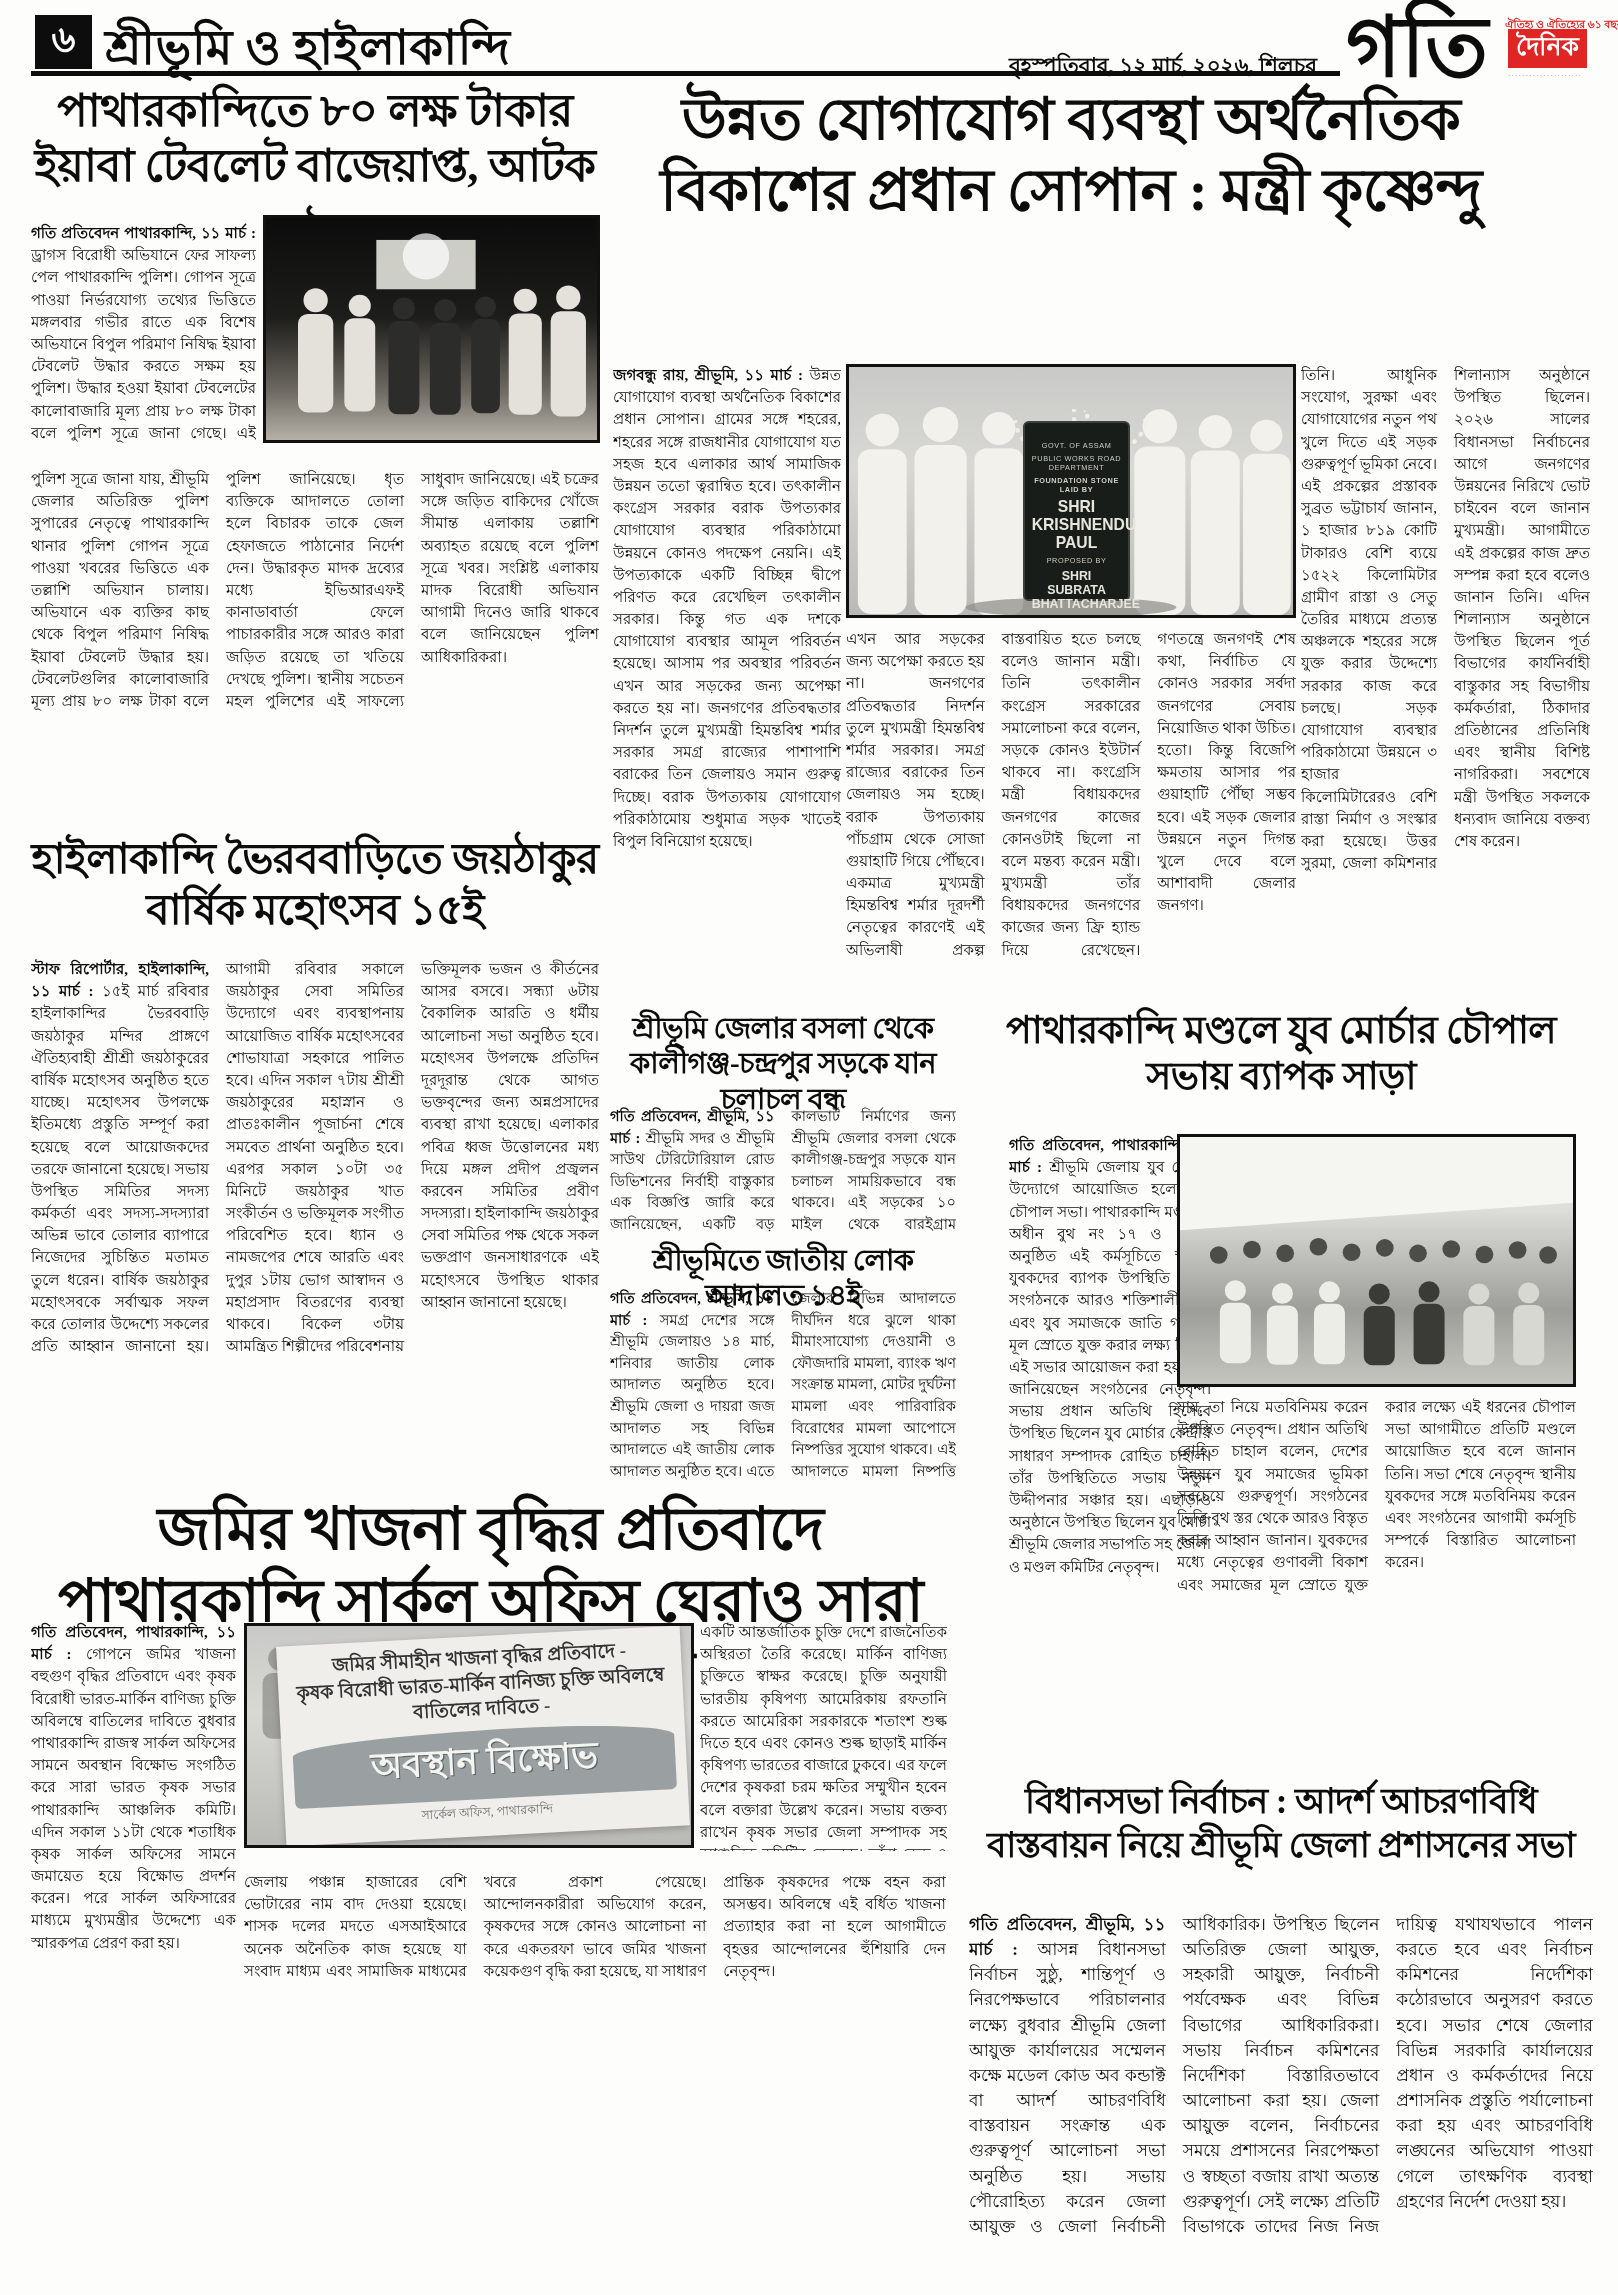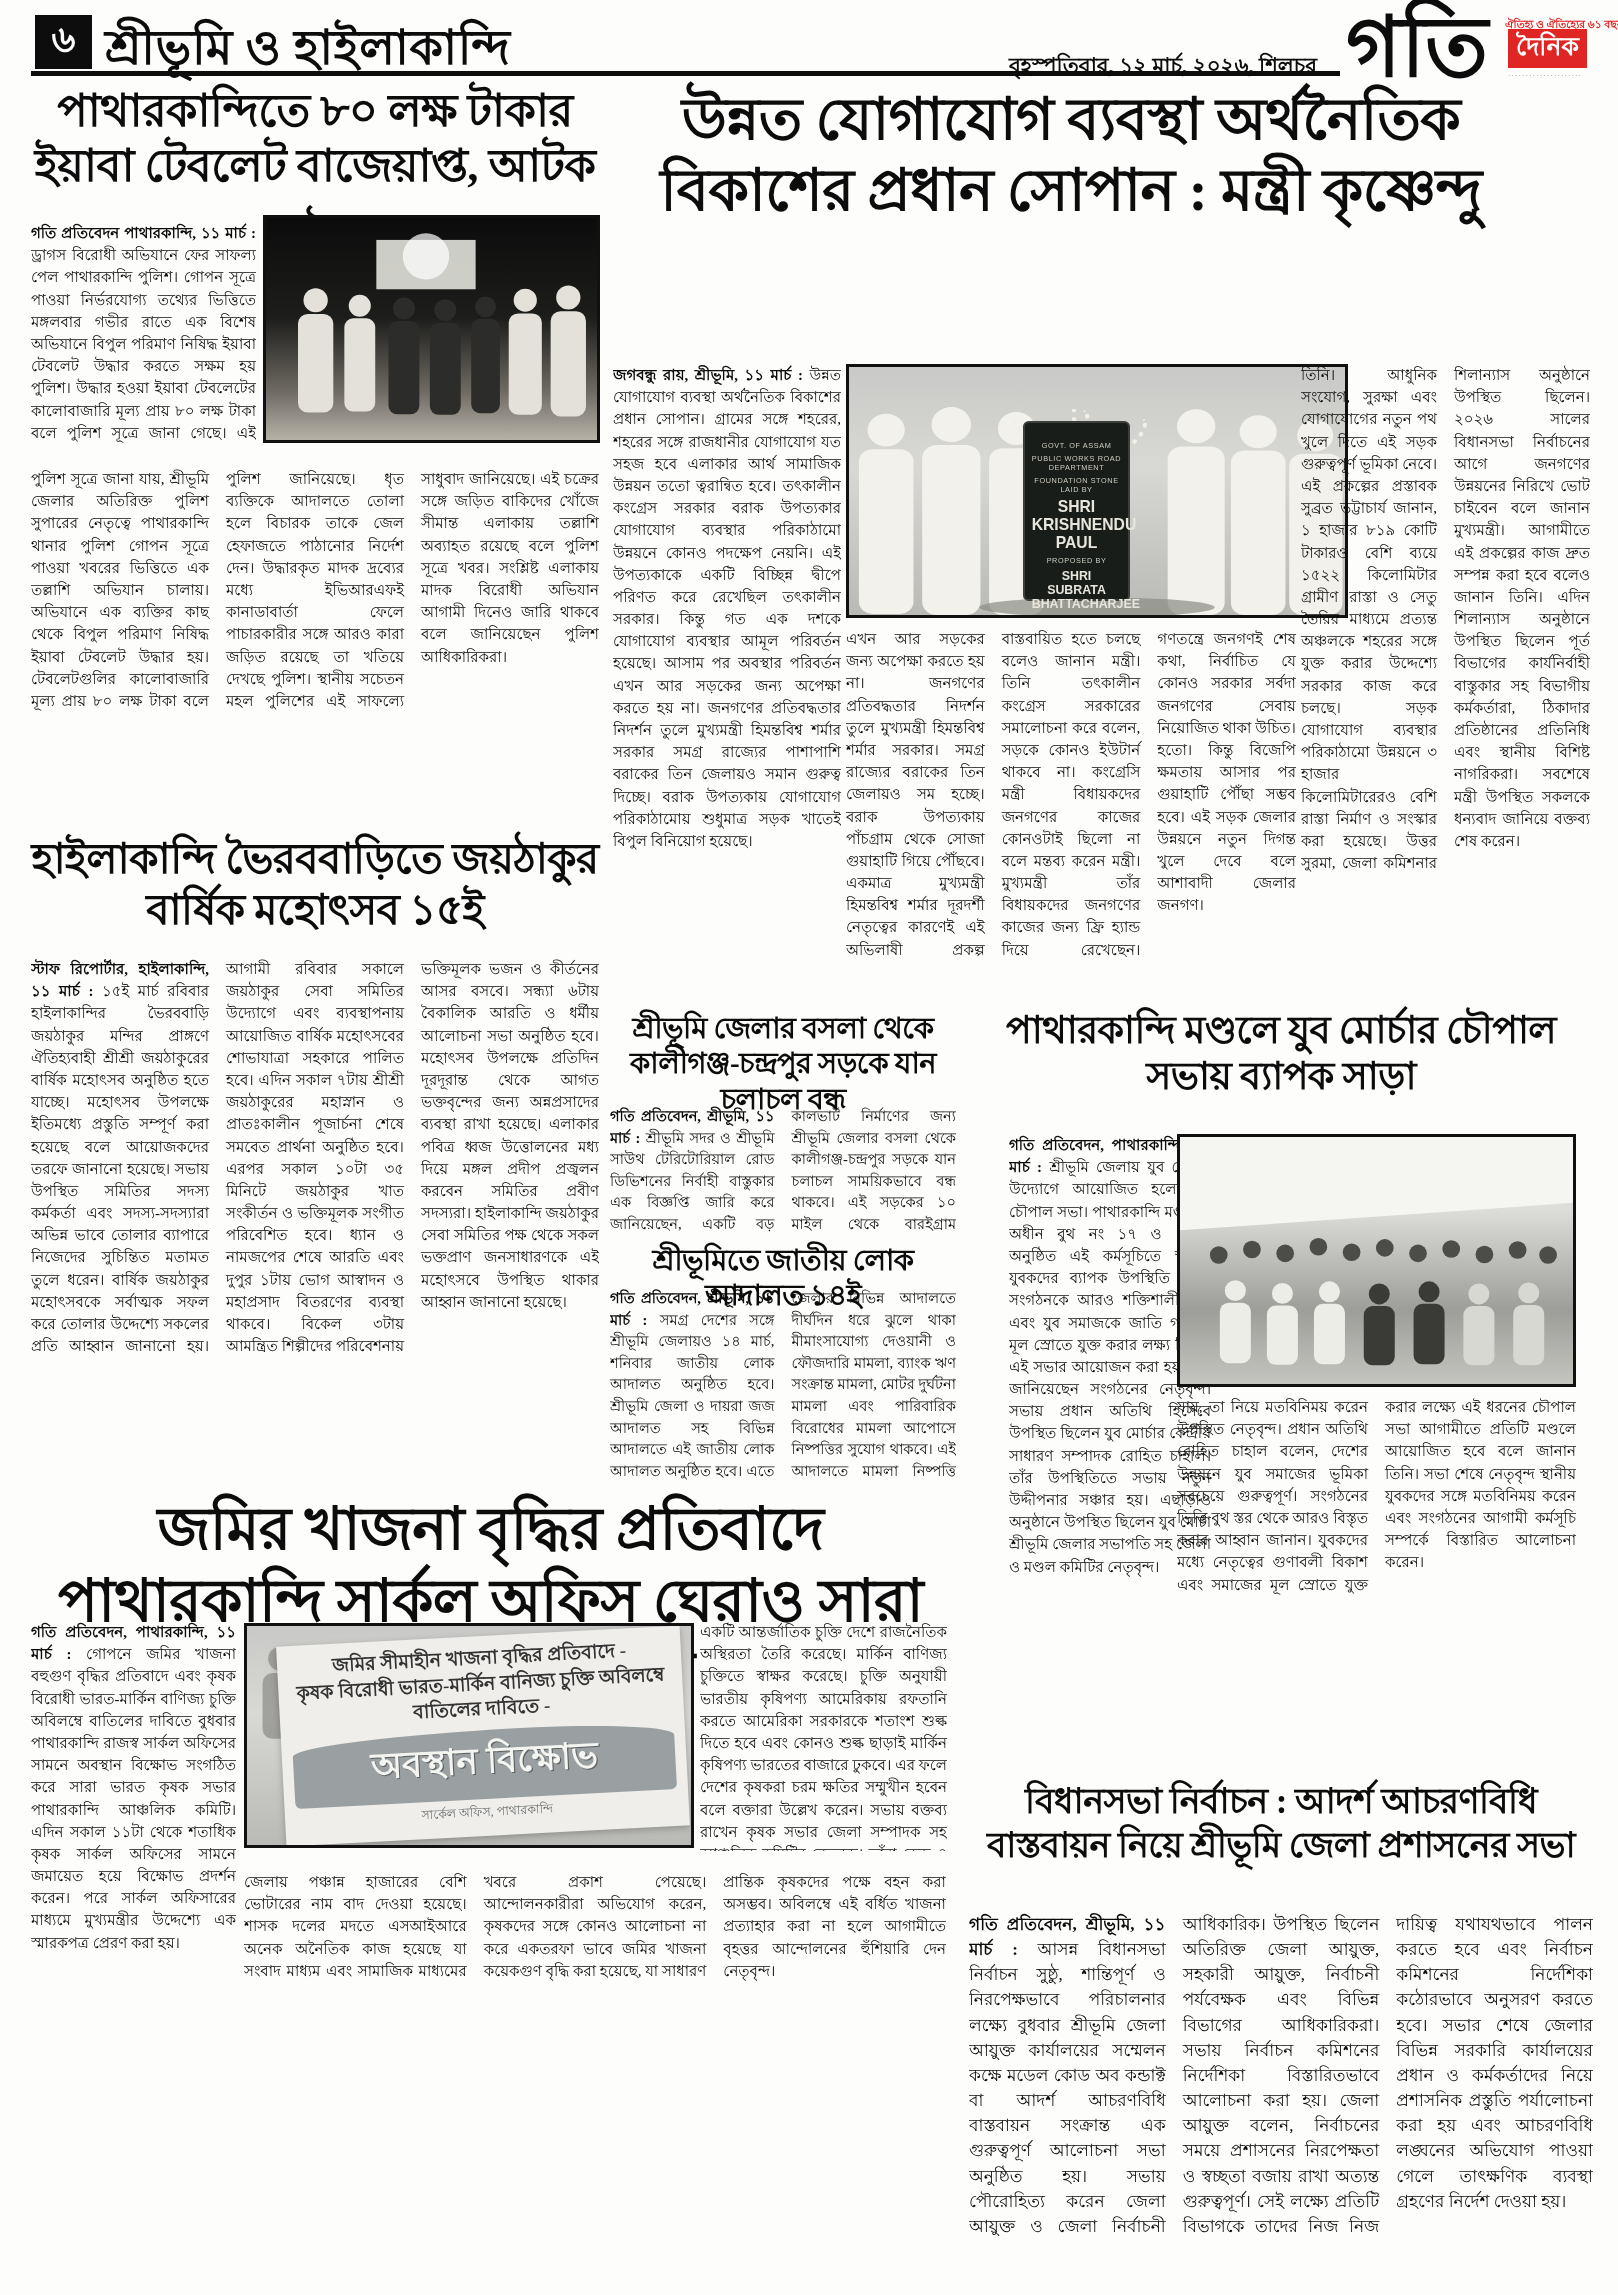--- a/index.html
+++ b/index.html
@@ -111,21 +111,21 @@
     <span>১৫ই মার্চ রবিবার হাইলাকান্দির ভৈরববাড়ি জয়ঠাকুর মন্দির প্রাঙ্গণে ঐতিহ্যবাহী শ্রীশ্রী জয়ঠাকুরের বার্ষিক মহোৎসব অনুষ্ঠিত হতে যাচ্ছে। মহোৎসব উপলক্ষে ইতিমধ্যে প্রস্তুতি সম্পূর্ণ করা হয়েছে বলে আয়োজকদের তরফে জানানো হয়েছে। সভায় উপস্থিত সমিতির সদস্য কর্মকর্তা এবং সদস্য-সদস্যারা অভিন্ন ভাবে তোলার ব্যাপারে নিজেদের সুচিন্তিত মতামত তুলে ধরেন। বার্ষিক জয়ঠাকুর মহোৎসবকে সর্বাত্মক সফল করে তোলার উদ্দেশ্যে সকলের প্রতি আহ্বান জানানো হয়। আগামী রবিবার সকালে জয়ঠাকুর সেবা সমিতির উদ্যোগে এবং ব্যবস্থাপনায় আয়োজিত বার্ষিক মহোৎসবের শোভাযাত্রা সহকারে পালিত হবে। এদিন সকাল ৭টায় শ্রীশ্রী জয়ঠাকুরের মহাস্নান ও প্রাতঃকালীন পূজার্চনা শেষে সমবেত প্রার্থনা অনুষ্ঠিত হবে। এরপর সকাল ১০টা ৩৫ মিনিটে জয়ঠাকুর খাত সংকীর্তন ও ভক্তিমূলক সংগীত পরিবেশিত হবে। ধ্যান ও নামজপের শেষে আরতি এবং দুপুর ১টায় ভোগ আস্বাদন ও মহাপ্রসাদ বিতরণের ব্যবস্থা থাকবে। বিকেল ৩টায় আমন্ত্রিত শিল্পীদের পরিবেশনায় ভক্তিমূলক ভজন ও কীর্তনের আসর বসবে। সন্ধ্যা ৬টায় বৈকালিক আরতি ও ধর্মীয় আলোচনা সভা অনুষ্ঠিত হবে। মহোৎসব উপলক্ষে প্রতিদিন দূরদূরান্ত থেকে আগত ভক্তবৃন্দের জন্য অন্নপ্রসাদের ব্যবস্থা রাখা হয়েছে। এলাকার পবিত্র ধ্বজ উত্তোলনের মধ্য দিয়ে মঙ্গল প্রদীপ প্রজ্বলন করবেন সমিতির প্রবীণ সদস্যরা। হাইলাকান্দি জয়ঠাকুর সেবা সমিতির পক্ষ থেকে সকল ভক্তপ্রাণ জনসাধারণকে এই মহোৎসবে উপস্থিত থাকার আহ্বান জানানো হয়েছে।</span>
   </div>
 
   <div class="abs hl hl-xl" style="left:610px;top:85px;width:922px;">উন্নত যোগাযোগ ব্যবস্থা অর্থনৈতিক বিকাশের প্রধান সোপান : মন্ত্রী কৃষ্ণেন্দু</div>
 
   <div class="abs body-txt" style="left:613px;top:364px;width:228px;height:632px;overflow:hidden;">
     <span class="dateline">জগবন্ধু রায়, শ্রীভূমি, ১১ মার্চ :</span>
     <span>উন্নত যোগাযোগ ব্যবস্থা অর্থনৈতিক বিকাশের প্রধান সোপান। গ্রামের সঙ্গে শহরের, শহরের সঙ্গে রাজধানীর যোগাযোগ যত সহজ হবে এলাকার আর্থ সামাজিক উন্নয়ন ততো ত্বরান্বিত হবে। তৎকালীন কংগ্রেস সরকার বরাক উপত্যকার যোগাযোগ ব্যবস্থার পরিকাঠামো উন্নয়নে কোনও পদক্ষেপ নেয়নি। এই উপত্যকাকে একটি বিচ্ছিন্ন দ্বীপে পরিণত করে রেখেছিল তৎকালীন সরকার। কিন্তু গত এক দশকে যোগাযোগ ব্যবস্থার আমূল পরিবর্তন হয়েছে। আসাম পর অবস্থার পরিবর্তন এখন আর সড়কের জন্য অপেক্ষা করতে হয় না। জনগণের প্রতিবদ্ধতার নিদর্শন তুলে মুখ্যমন্ত্রী হিমন্তবিশ্ব শর্মার সরকার সমগ্র রাজ্যের পাশাপাশি বরাকের তিন জেলায়ও সমান গুরুত্ব দিচ্ছে। বরাক উপত্যকায় যোগাযোগ পরিকাঠামোয় শুধুমাত্র সড়ক খাতেই বিপুল বিনিয়োগ হয়েছে।</span>
   </div>
 
-  <div class="abs photo photo-light" style="left:846px;top:364px;width:502px;height:254px;">
+  <div class="abs photo photo-light" style="left:846px;top:364px;width:450px;height:254px;">
     <svg width="100%" height="100%" viewBox="0 0 800 452" preserveAspectRatio="none" style="position:absolute;left:0;top:0;">
       <g fill="#f2f1ec">
         <circle cx="60" cy="115" r="30"></circle>
           <rect x="16" y="150" width="88" height="300" rx="22"></rect>
         <circle cx="165" cy="105" r="32"></circle>
           <rect x="118" y="142" width="94" height="310" rx="24"></rect>
         <circle cx="270" cy="112" r="30"></circle>
           <rect x="226" y="148" width="88" height="304" rx="22"></rect>
         <circle cx="560" cy="108" r="31"></circle>
           <rect x="514" y="145" width="92" height="307" rx="23"></rect>
@@ -136,21 +136,21 @@
       </g>
       <g fill="#8b8b86" opacity="0.7">
         <ellipse cx="400" cy="438" rx="190" ry="18"></ellipse>
       </g>
     </svg>
     <div class="garland" style="left:166px;top:48px;transform:rotate(-8deg);"></div>
     <div class="garland" style="left:220px;top:47px;transform:rotate(8deg);"></div>
     <div class="plaque" style="left:174px;top:54px;width:107px;height:180px;">
       <div class="plq-tiny">GOVT. OF ASSAM</div>
       <div class="plq-tiny">PUBLIC WORKS ROAD DEPARTMENT</div>
-      <div class="plq-tiny" style="margin-top:1px;">FOUNDATION STONE LAID BY</div>
+      <div class="plq-tiny" style="margin-top:1px;font-weight:bold;">FOUNDATION STONE LAID BY</div>
       <div class="plq-big">SHRI KRISHNENDU PAUL</div>
       <div class="plq-tiny">PROPOSED BY</div>
       <div class="plq-mid">SHRI SUBRATA BHATTACHARJEE</div>
 
     </div>
   </div>
 
   <div class="abs body-txt cols-2" style="left:1301px;top:364px;width:289px;height:632px;overflow:hidden;">
     <span>তিনি। আধুনিক সংযোগ, সুরক্ষা এবং যোগাযোগের নতুন পথ খুলে দিতে এই সড়ক গুরুত্বপূর্ণ ভূমিকা নেবে। এই প্রকল্পের প্রস্তাবক সুব্রত ভট্টাচার্য জানান, ১ হাজার ৮১৯ কোটি টাকারও বেশি ব্যয়ে ১৫২২ কিলোমিটার গ্রামীণ রাস্তা ও সেতু তৈরির মাধ্যমে প্রত্যন্ত অঞ্চলকে শহরের সঙ্গে যুক্ত করার উদ্দেশ্যে সরকার কাজ করে চলছে। সড়ক যোগাযোগ ব্যবস্থার পরিকাঠামো উন্নয়নে ৩ হাজার কিলোমিটারেরও বেশি রাস্তা নির্মাণ ও সংস্কার করা হয়েছে। উত্তর সুরমা, জেলা কমিশনার শিলান্যাস অনুষ্ঠানে উপস্থিত ছিলেন। ২০২৬ সালের বিধানসভা নির্বাচনের আগে জনগণের উন্নয়নের নিরিখে ভোট চাইবেন বলে জানান মুখ্যমন্ত্রী। আগামীতে এই প্রকল্পের কাজ দ্রুত সম্পন্ন করা হবে বলেও জানান তিনি। এদিন শিলান্যাস অনুষ্ঠানে উপস্থিত ছিলেন পূর্ত বিভাগের কার্যনির্বাহী বাস্তুকার সহ বিভাগীয় কর্মকর্তারা, ঠিকাদার প্রতিষ্ঠানের প্রতিনিধি এবং স্থানীয় বিশিষ্ট নাগরিকরা। সবশেষে মন্ত্রী উপস্থিত সকলকে ধন্যবাদ জানিয়ে বক্তব্য শেষ করেন।</span>
   </div>

